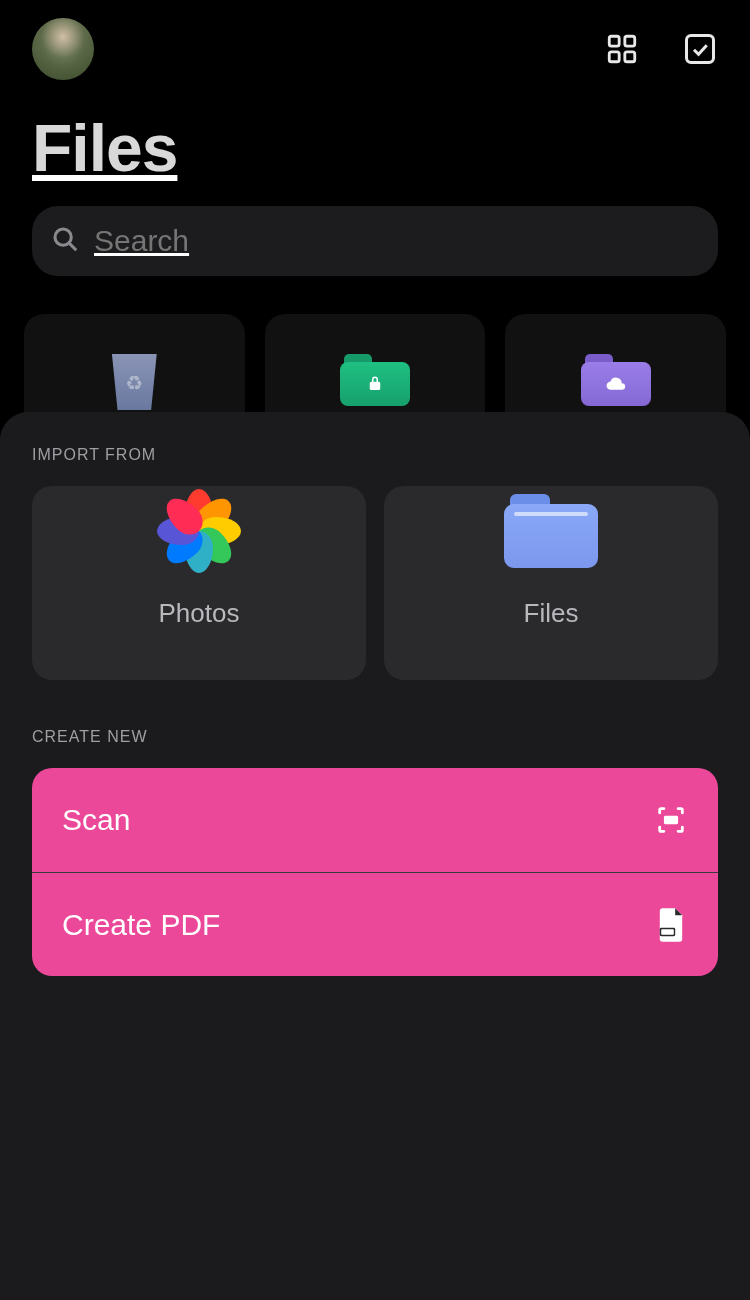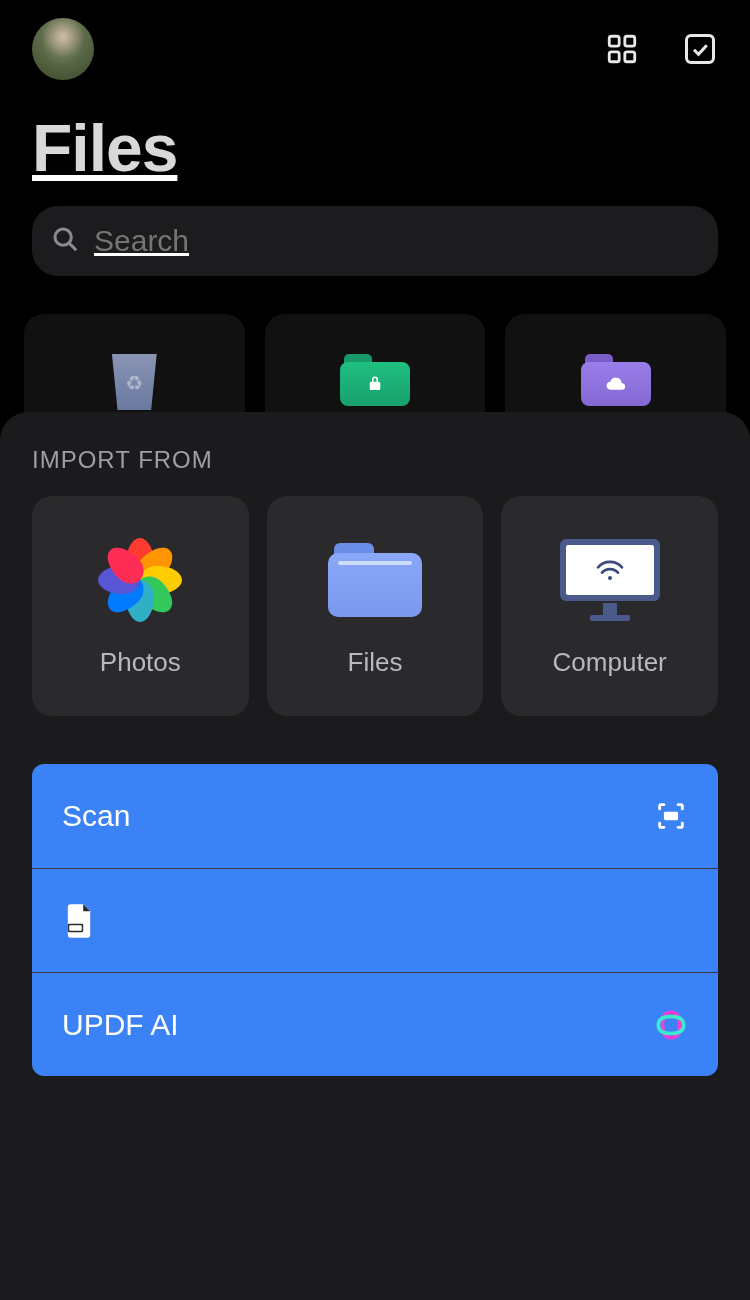--- a/index.html
+++ b/index.html
@@ -21,28 +21,28 @@
   .search-wrap { margin: 0 32px; background: #1c1c1e; border-radius: 26px; height: 70px; display: flex; align-items: center; padding: 0 18px; gap: 14px; }
   .search-icon { flex: 0 0 auto; }
   .search-input { flex: 1; background: transparent; border: none; outline: none; color: #9a9a9e; font-size: 30px; font-weight: 400; }
 
   
   .folder-row { display: flex; gap: 20px; padding: 38px 24px 0 24px; }
   .folder-card { flex: 1; height: 180px; background: #111; border-radius: 20px; display: flex; flex-direction: column; align-items: center; justify-content: flex-start; padding-top: 40px; }
 
   
   .sheet { position: absolute; left: 0; right: 0; bottom: 0; top: 412px; background: #1b1b1d; border-top-left-radius: 28px; border-top-right-radius: 28px; padding: 34px 32px 0 32px; }
-  .section-title { color: #9e9ea3; font-size: 24px; font-weight: 500; letter-spacing: 1px; margin-bottom: 22px; }
+  .section-title { color: #9e9ea3; font-size: 16px; font-weight: 500; letter-spacing: 1px; margin-bottom: 22px; }
 
   .import-row { display: flex; gap: 18px; margin-bottom: 48px; }
-  .import-card { flex: 1; background: #2a2a2c; border-radius: 20px; height: 220px; display: flex; flex-direction: column; align-items: center; justify-content: center; gap: 22px; cursor: pointer; }
+  .import-card { flex: 1; background: #2a2a2c; border-radius: 20px; height: 194px; display: flex; flex-direction: column; align-items: center; justify-content: flex-start; gap: 22px; cursor: pointer; }
   .import-card .card-icon { height: 90px; display: flex; align-items: center; justify-content: center; }
   .import-card .card-label { color: #b8b8bd; font-size: 26px; font-weight: 400; }
 
-  .create-list { background: #3b82f6; border-radius: 12px; overflow: hidden; }
+  .create-list { background: #ec4899; border-radius: 20px; overflow: hidden; }
   .create-item { height: 104px; display: flex; align-items: center; justify-content: space-between; padding: 0 30px; cursor: pointer; }
   .create-item + .create-item { border-top: 1px solid #3a3a3c; }
   .create-label { color: #fff; font-size: 30px; font-weight: 500; }
   .create-icon { width: 34px; height: 34px; display: flex; align-items: center; justify-content: center; }
 
   
   .photos-flower { width: 90px; height: 90px; position: relative; }
   .petal { position: absolute; width: 28px; height: 42px; border-radius: 50% 50% 50% 50% / 60% 60% 40% 40%; top: 50%; left: 50%; transform-origin: 50% 100%; }
 
   
@@ -161,84 +161,49 @@
       <div class="import-card">
         <div class="card-icon">
           <div class="files-folder">
             <div class="tab"></div>
             <div class="body"></div>
           </div>
         </div>
         <div class="card-label">Files</div>
       </div>
 
-      <div class="import-card">
-        <div class="card-icon">
-          <div class="monitor">
-            <div class="screen-rect">
-                <div class="screen-inner">
-              <svg width="34" height="24" viewBox="0 0 24 18" fill="none" stroke="#3a4a7a" stroke-width="2" stroke-linecap="round">
-                <path d="M3 7 A12 12 0 0 1 21 7"></path>
-                <path d="M6 11 A8 8 0 0 1 18 11"></path>
-                <circle cx="12" cy="15" r="1.5" fill="#3a4a7a" stroke="none"></circle>
-              </svg>
-            </div>
-              </div>
-            <div class="stand"></div>
-            <div class="base"></div>
-          </div>
-        </div>
-        <div class="card-label">Computer</div>
-      </div>
-    </div>
-
+    </div>
+
+    <div class="section-title">CREATE NEW</div>
 
     <div class="create-list">
 
       <div class="create-item">
         <span class="create-label">Scan</span>
         <span class="create-icon">
           <svg width="34" height="34" viewBox="0 0 24 24" fill="none" stroke="#fff" stroke-width="2" stroke-linecap="round">
             <path d="M4 7V5a1 1 0 0 1 1-1h2"></path>
               <path d="M17 4h2a1 1 0 0 1 1 1v2"></path>
             <path d="M20 17v2a1 1 0 0 1-1 1h-2"></path>
               <path d="M7 20H5a1 1 0 0 1-1-1v-2"></path>
             <rect x="7" y="9" width="10" height="6" rx="1" fill="#fff" stroke="none"></rect>
           </svg>
         </span>
       </div>
 
 
       <div class="create-item">
+        <span class="create-label">Create PDF</span>
         <span class="create-icon">
           <svg width="28" height="34" viewBox="0 0 20 24" fill="#fff">
             <path d="M4 0h9l5 5v17a2 2 0 0 1-2 2H4a2 2 0 0 1-2-2V2a2 2 0 0 1 2-2z"></path>
             <path d="M13 0v5h5" fill="#2a2a2c"></path>
             <rect x="2" y="14" width="11" height="6" rx="1" fill="#2a2a2c"></rect>
             <rect x="3" y="15" width="9" height="4" rx="0.5" fill="#fff"></rect>
           </svg>
         </span>
       </div>
 
-      <div class="create-item">
-        <span class="create-label">UPDF AI</span>
-        <span class="create-icon">
-          <svg width="34" height="34" viewBox="0 0 24 24" fill="none" stroke-width="2.5" stroke-linecap="round">
-            <path d="M12 3 C7 3 6 8 6 12 C6 16 7 21 12 21 C17 21 18 16 18 12 C18 8 17 3 12 3 Z" stroke="url(#g1)"></path>
-            <path d="M3 12 C3 7 8 6 12 6 C16 6 21 7 21 12 C21 17 16 18 12 18 C8 18 3 17 3 12 Z" stroke="url(#g2)"></path>
-            <defs>
-              <linearGradient id="g1" x1="0" y1="0" x2="24" y2="24">
-                <stop offset="0" stop-color="#ff3bd4"></stop>
-                  <stop offset="1" stop-color="#7b5cff"></stop>
-              </linearGradient>
-              <linearGradient id="g2" x1="0" y1="24" x2="24" y2="0">
-                <stop offset="0" stop-color="#3bd8ff"></stop>
-                  <stop offset="1" stop-color="#3bff9a"></stop>
-              </linearGradient>
-            </defs>
-          </svg>
-        </span>
-      </div>
     </div>
 
   </div>
 
 </div>
 
 </body></html>

